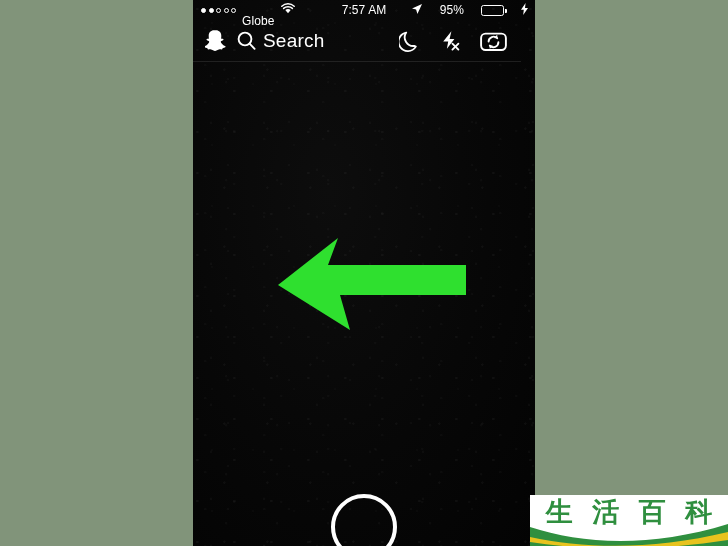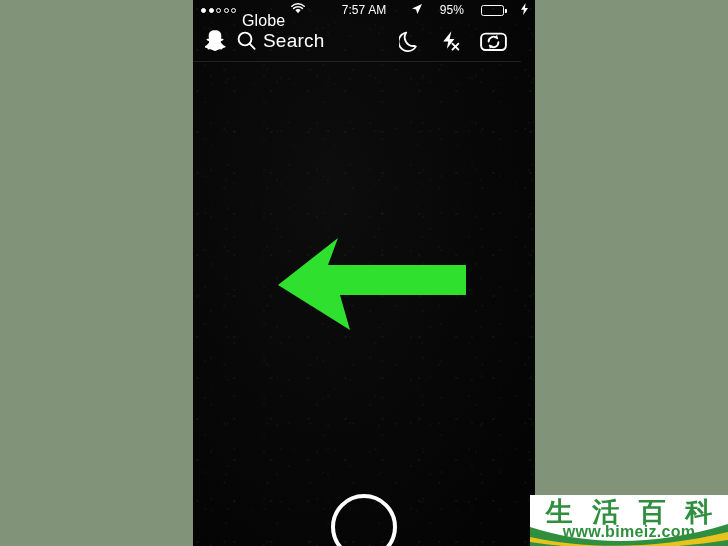--- a/index.html
+++ b/index.html
@@ -89,21 +89,21 @@
     width: 5px;
     height: 5px;
     border-radius: 50%;
     border: 1px solid #ffffff;
     box-sizing: border-box;
   }
   .signal-dots i.on {
     background: #ffffff;
   }
   .carrier-name {
-    font-size: 16px;
+    font-size: 12px;
     margin-left: 2px;
     margin-top: 21px;
   }
   .wifi-icon {
     display: block;
     margin-left: 2px;
     margin-top: -1px;
   }
   .status-center {
     position: absolute;
@@ -385,17 +385,16 @@
       <span>百</span>
       <span>科</span>
     </div>
 
     <svg class="wm-swoosh" viewBox="0 0 198 28" preserveAspectRatio="none">
       <path d="M0 9 C 52 26, 120 30, 198 6 L198 28 L0 28 Z" fill="#2f8f3f"></path>
       <path d="M0 19 C 55 31, 124 32, 198 14 L198 28 L0 28 Z" fill="#e8c31e"></path>
       <path d="M0 24 C 58 33, 128 33, 198 22 L198 28 L0 28 Z" fill="#2f8f3f"></path>
     </svg>
 
-    <div class="wm-url">www.bimeiz.com</div>
 
   </div>
 
 </div>
 
 </body></html>

